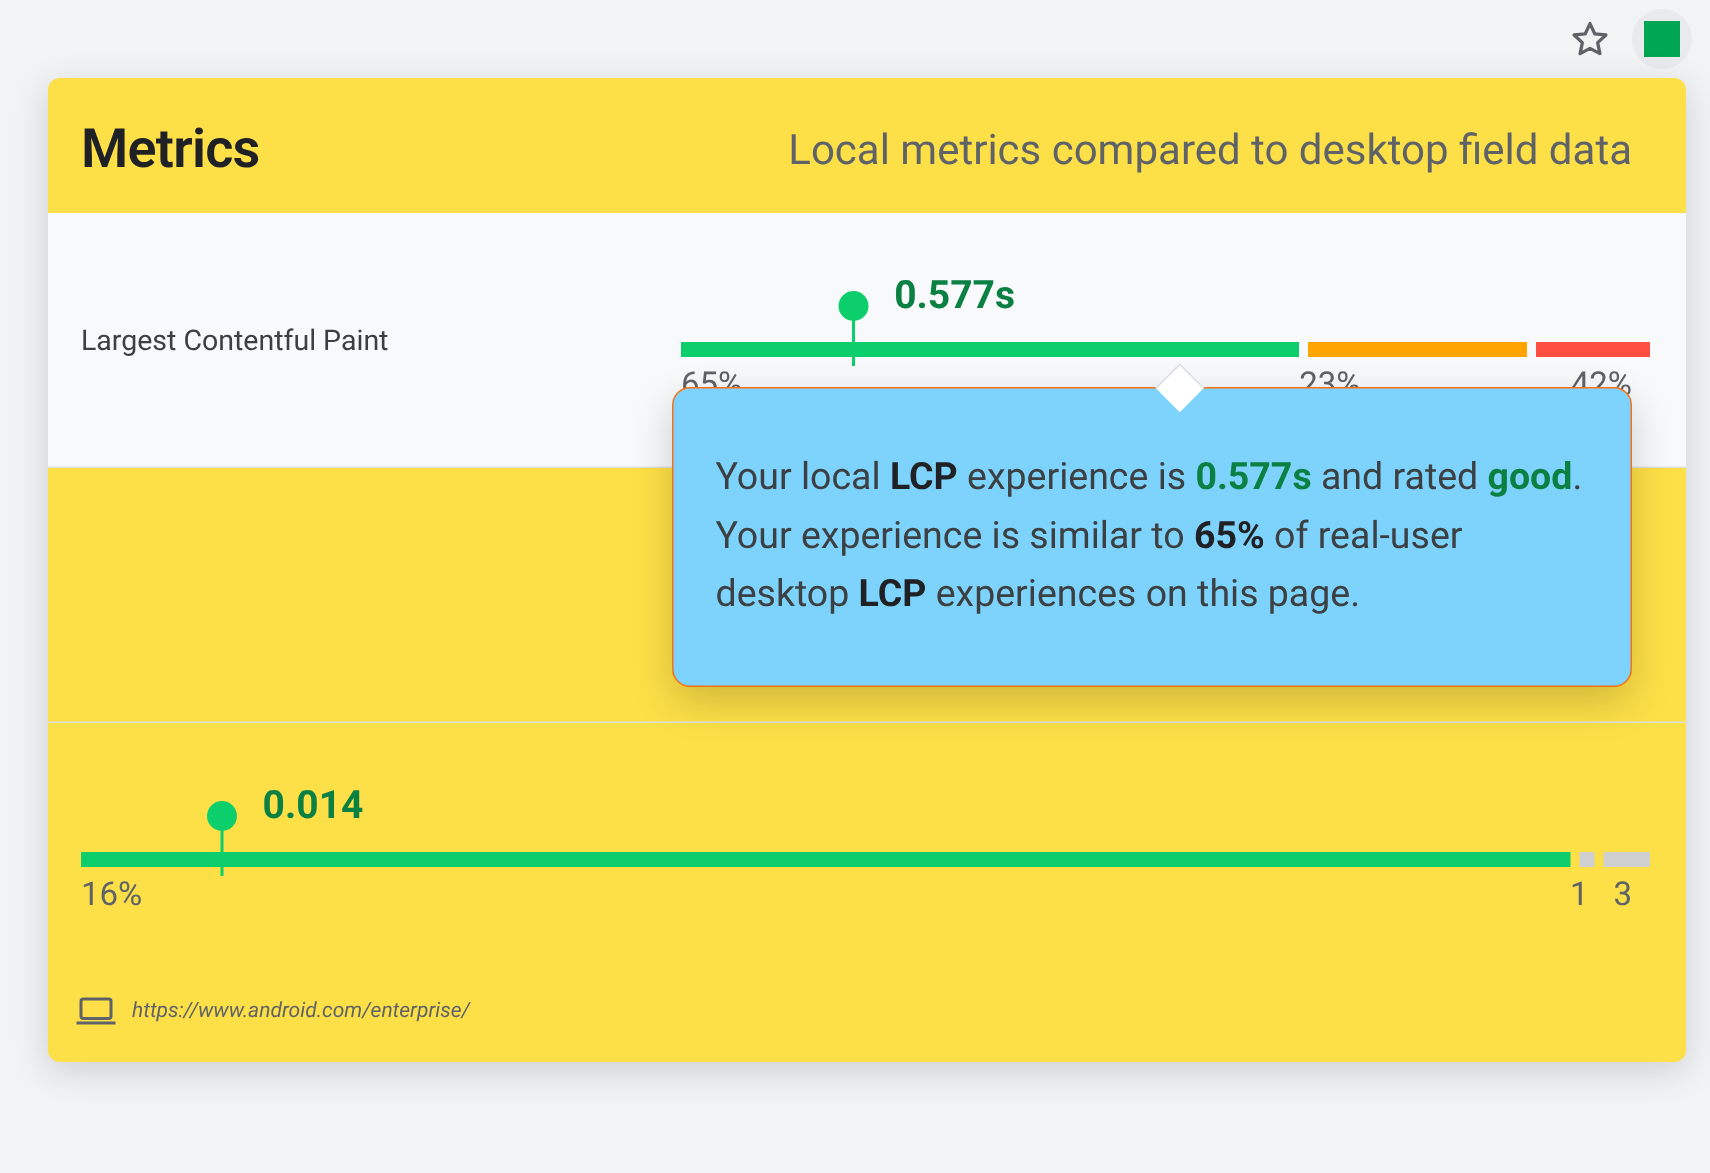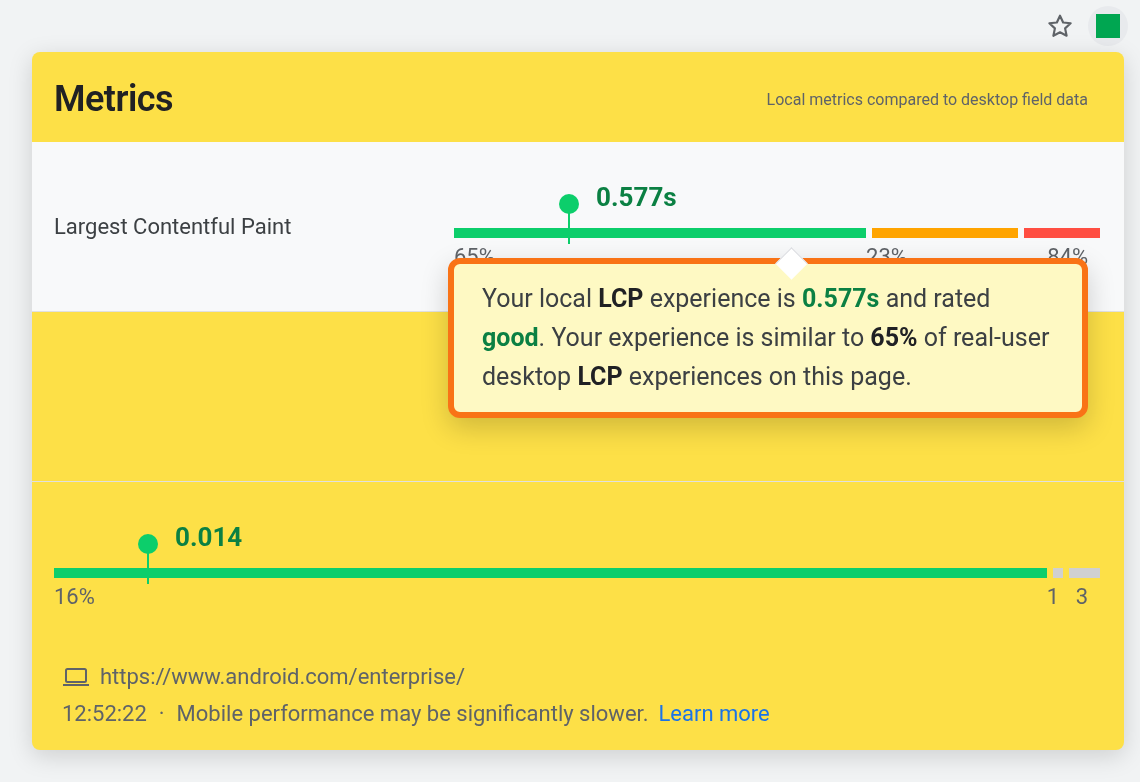--- a/index.html
+++ b/index.html
@@ -57,36 +57,36 @@
     display:flex; align-items:center; justify-content:space-between;
     padding: 26px 36px 22px 22px;
   }
   .panel-title{
     font-size:36px;
     font-weight:600;
     color:#202124;
     letter-spacing:-0.5px;
   }
   .panel-sub{
-    font-size:16px;
+    font-size:28px;
     color:#5f6368;
   }
 
   .metric-row{
     display:flex;
     align-items:center;
     padding: 20px 36px 20px 22px;
     border-bottom:1px solid #e0e0e0;
     min-height:170px;
   }
   .metric-row:first-of-type{ background:#f8f9fa; }
   .metric-row:last-of-type{ border-bottom:none; }
   .metric-name{
     flex: 0 0 400px;
-    font-size:22px;
+    font-size:19px;
     color:#3c4043;
   }
   .metric-chart{
     flex:1;
     position:relative;
     height:90px;
   }
 
   .bar-track{
     position:absolute;
@@ -133,25 +133,25 @@
     color:#5f6368;
   }
   .seg-labels span{ position:absolute; }
 
   
   .tooltip{
     position:absolute;
     left:448px;
     top:258px;
     width:640px;
-    background:#fef9c3;
-    border:6px solid #f97316;
+    background:#7dd3fc;
+    border:1px solid #f97316;
     border-radius:12px;
     box-shadow: 0 10px 28px rgba(0,0,0,.18);
-    padding:16px 28px;
+    padding:41px 28px;
     font-size:25px;
     line-height:1.55;
     color:#3c4043;
     z-index:10;
   }
   .tooltip::before{
     content:"";
     position:absolute;
     top:-12px;
     left:326px;
@@ -160,23 +160,24 @@
     border-left:1px solid #dadce0;
     border-top:1px solid #dadce0;
     transform:rotate(45deg);
   }
   .tooltip b{ font-weight:700; color:#202124; }
   .tooltip .good-word{ font-weight:700; color:#0b8043; }
   .tooltip .val-word{ font-weight:700; color:#0b8043; }
 
   
   .panel-footer{
-    padding: 6px 22px 10px 30px;
-    font-size:22px;
+    padding: 6px 22px 10px 18px;
+    font-size:14px;
     color:#5f6368;
+    font-style:italic;
   }
   .footer-line{
     display:flex;
     align-items:center;
     gap:10px;
     padding:6px 0;
   }
   .laptop-icon{
     width:28px; height:20px;
     display:inline-flex; align-items:flex-end; justify-content:center;
@@ -229,21 +230,21 @@
         <div class="metric-name">Largest Contentful Paint</div>
         <div class="metric-chart">
           <div class="bar-track">
             <div class="seg good" style="flex: 0 0 65%;"></div>
             <div class="seg warn" style="flex: 0 0 23%;"></div>
             <div class="seg bad" style="flex: 0 0 12%;"></div>
           </div>
           <div class="seg-labels">
             <span style="left: 0px;">65%</span>
             <span style="left: 65%;">23%</span>
-            <span style="right: 0px;">84%</span>
+            <span style="right: 0px;">42%</span>
           </div>
           <div class="marker" style="left: 18%;"></div>
           <div class="marker-value" style="left: calc(18% + 28px);">0.577s</div>
         </div>
       </div>
       <div class="metric-row">
         <div class="metric-chart"></div>
       </div>
       <div class="metric-row">
         <div class="metric-chart">
@@ -266,26 +267,20 @@
   <div class="panel-footer">
     <div class="footer-line">
       <span class="laptop-icon">
         <svg viewBox="0 0 28 20">
             <rect x="4" y="2" width="20" height="13" rx="1.5"></rect>
             <path d="M1 18h26"></path>
           </svg>
       </span>
       <span>https://www.android.com/enterprise/</span>
     </div>
-    <div class="footer-line">
-      <span>12:52:22</span>
-      <span class="dot-sep">·</span>
-      <span>Mobile performance may be significantly slower.</span>
-      <span class="learn-link">Learn more</span>
-    </div>
   </div>
 </div>
 
 <div class="tooltip">
   <span>
     <span>Your local </span><b>LCP</b><span> experience is </span><span class="val-word">0.577s</span><span> and rated </span><span class="good-word">good</span><span>. Your experience is similar to </span><b>65%</b><span> of real-user desktop </span><b>LCP</b><span> experiences on this page.</span>
   </span>
 </div>
 
 </body></html>

